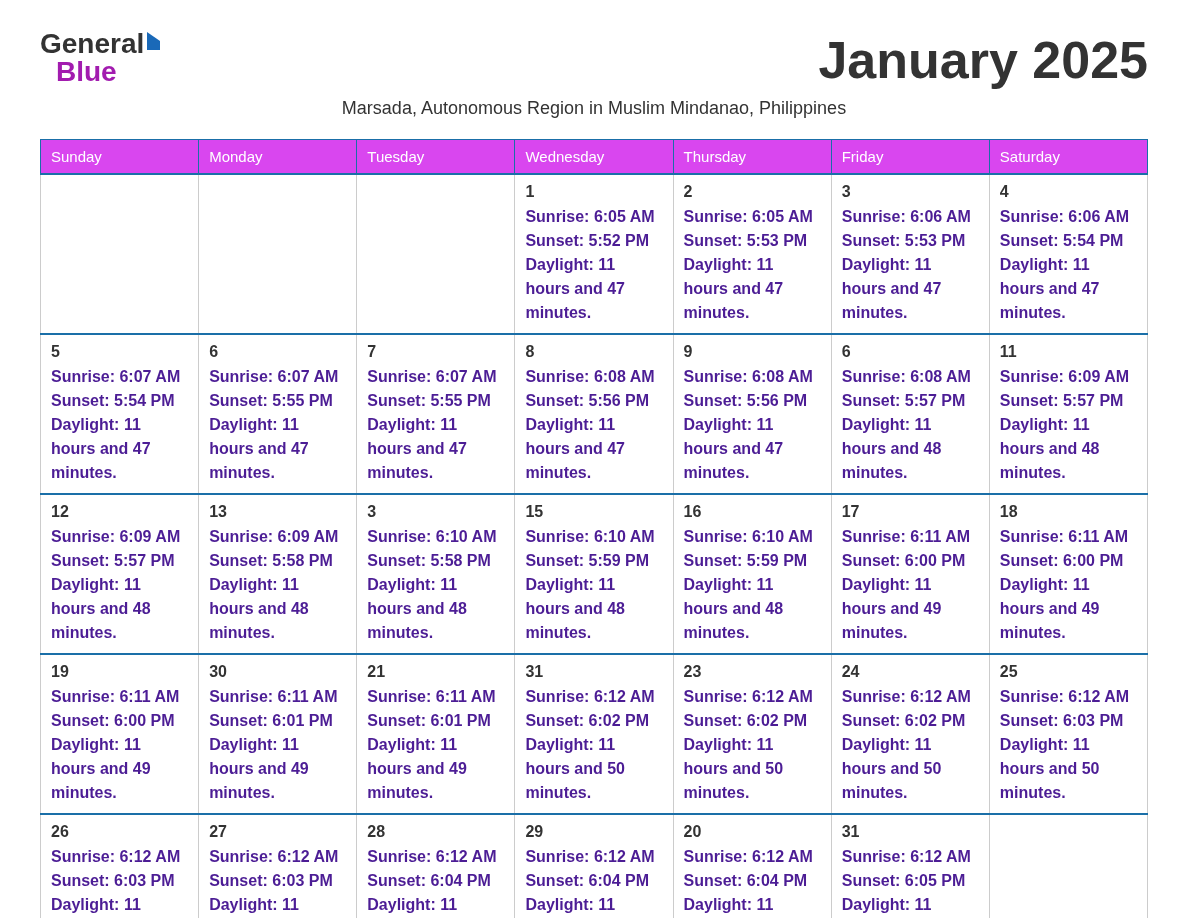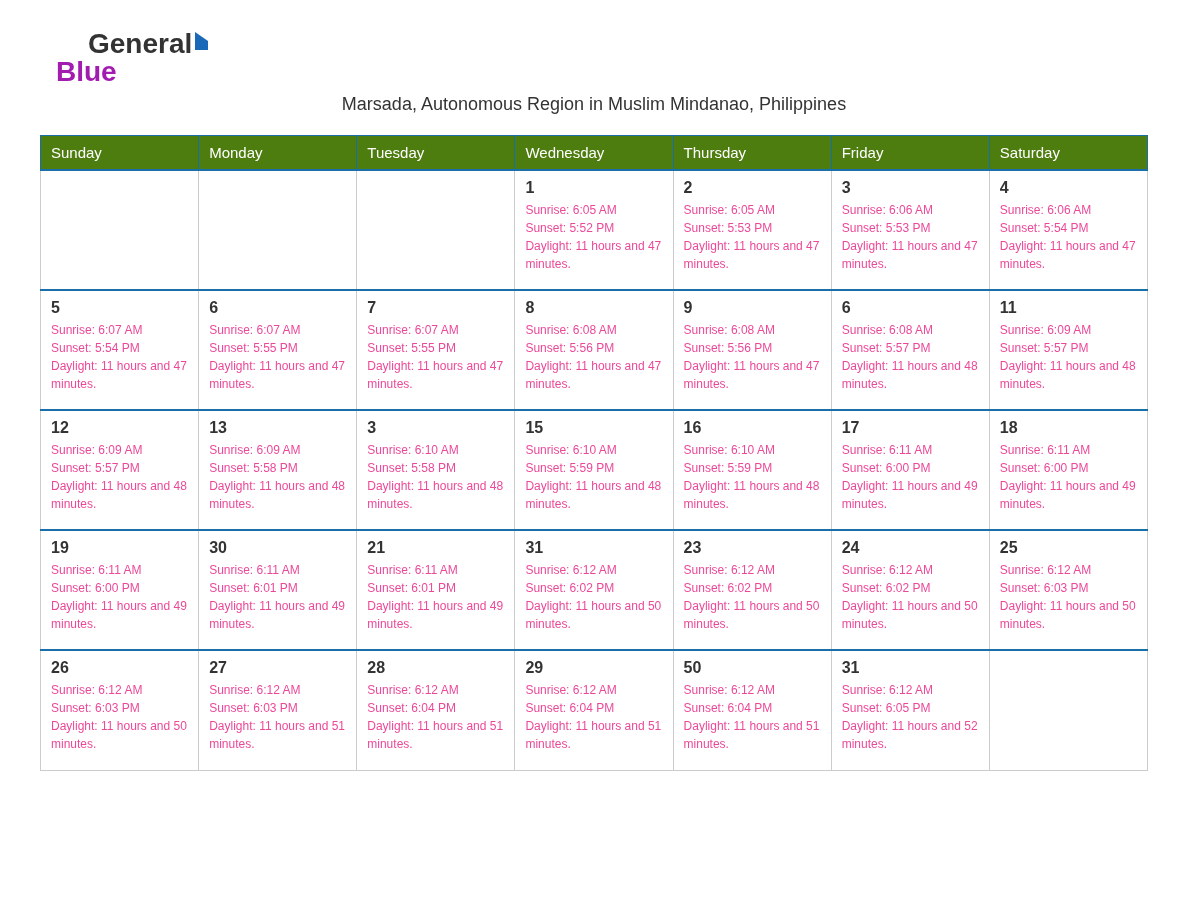--- a/index.html
+++ b/index.html
@@ -34,21 +34,21 @@
       color: #333;
       margin-bottom: 20px;
       font-weight: normal;
     }
     .calendar-table {
       width: 100%;
       border-collapse: collapse;
       table-layout: fixed;
     }
     .calendar-table thead tr th {
-      background-color: #4d7c0f;
+      background-color: #d946ef;
       color: #fff;
       padding: 8px 10px;
       text-align: left;
       font-size: 15px;
       font-weight: normal;
       border: 1px solid #1a6fa8;
     }
     .calendar-table tbody tr td {
       vertical-align: top;
       padding: 8px 10px;
@@ -59,51 +59,52 @@
       height: 120px;
     }
     .day-number {
       font-size: 16px;
       font-weight: bold;
       color: #333;
       display: block;
       margin-bottom: 4px;
     }
     .day-info {
-      font-size: 12px;
-      color: #ec4899;
+      font-size: 16px;
+      color: #4c1d95;
       line-height: 1.5;
+      font-weight: bold;
     }
     .empty-cell {
       background: #fff;
     }
     .logo-line {
       display: flex;
       align-items: center;
     }
     .logo-line1 {
       font-size: 28px;
       font-weight: bold;
       color: #333;
-      margin-left: 48px;
     }
   </style>
 </head>
 <body>
 
 <div class="header-area">
   <div class="logo">
     <div class="logo-line">
       <span class="logo-line1">General</span>
       <span style="display:inline-block;width:0;height:0;border-top:9px solid transparent;border-bottom:9px solid #1a69b8;border-left:13px solid #1a69b8;margin-left:3px;margin-bottom:6px;"></span>
     </div>
     <div class="logo-line">
       <span style="font-size:28px;font-weight:bold;color:#a21caf;margin-left:16px;">Blue</span>
     </div>
   </div>
+  <div class="month-title">January 2025</div>
 </div>
 
 <div class="subtitle">Marsada, Autonomous Region in Muslim Mindanao, Philippines</div>
 
 <table class="calendar-table">
   <thead>
     <tr>
     <th>Sunday</th>
         <th>Monday</th>
         <th>Tuesday</th>
@@ -294,21 +295,21 @@
 Sunset: 6:04 PM
 Daylight: 11 hours and 51 minutes.</div>
         </td>
         <td>
           <span class="day-number">29</span>
           <div class="day-info" style="white-space: pre-line;">Sunrise: 6:12 AM
 Sunset: 6:04 PM
 Daylight: 11 hours and 51 minutes.</div>
         </td>
         <td>
-          <span class="day-number">50</span>
+          <span class="day-number">20</span>
           <div class="day-info" style="white-space: pre-line;">Sunrise: 6:12 AM
 Sunset: 6:04 PM
 Daylight: 11 hours and 51 minutes.</div>
         </td>
         <td>
           <span class="day-number">31</span>
           <div class="day-info" style="white-space: pre-line;">Sunrise: 6:12 AM
 Sunset: 6:05 PM
 Daylight: 11 hours and 52 minutes.</div>
         </td>

